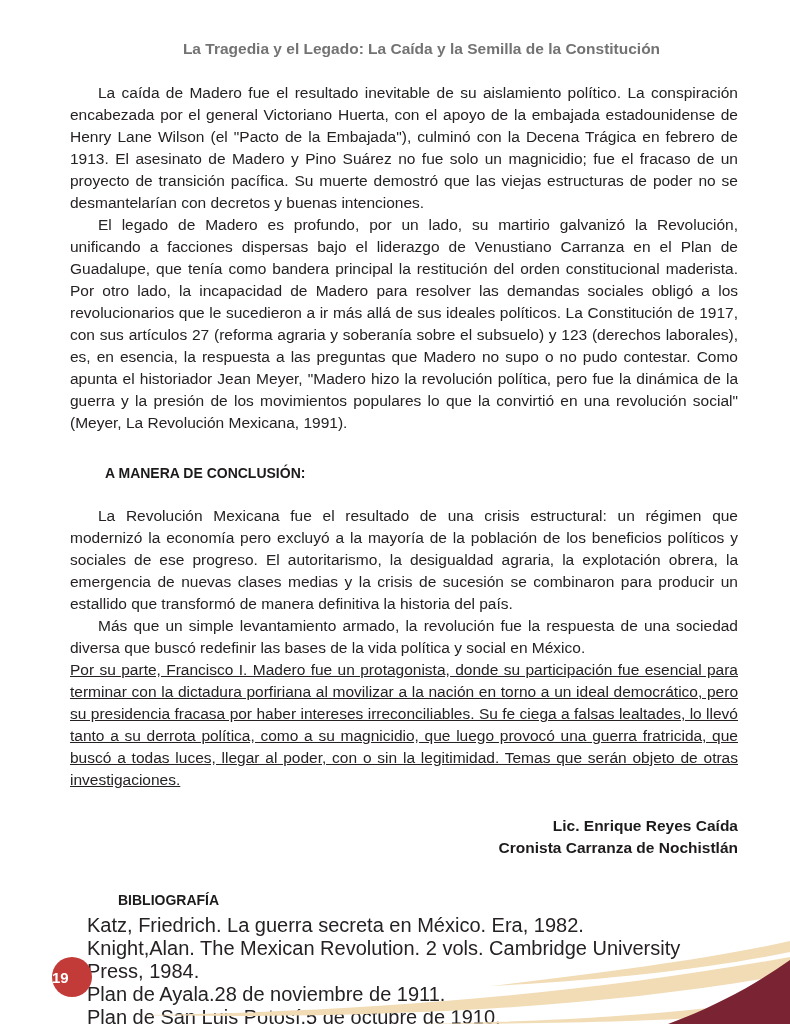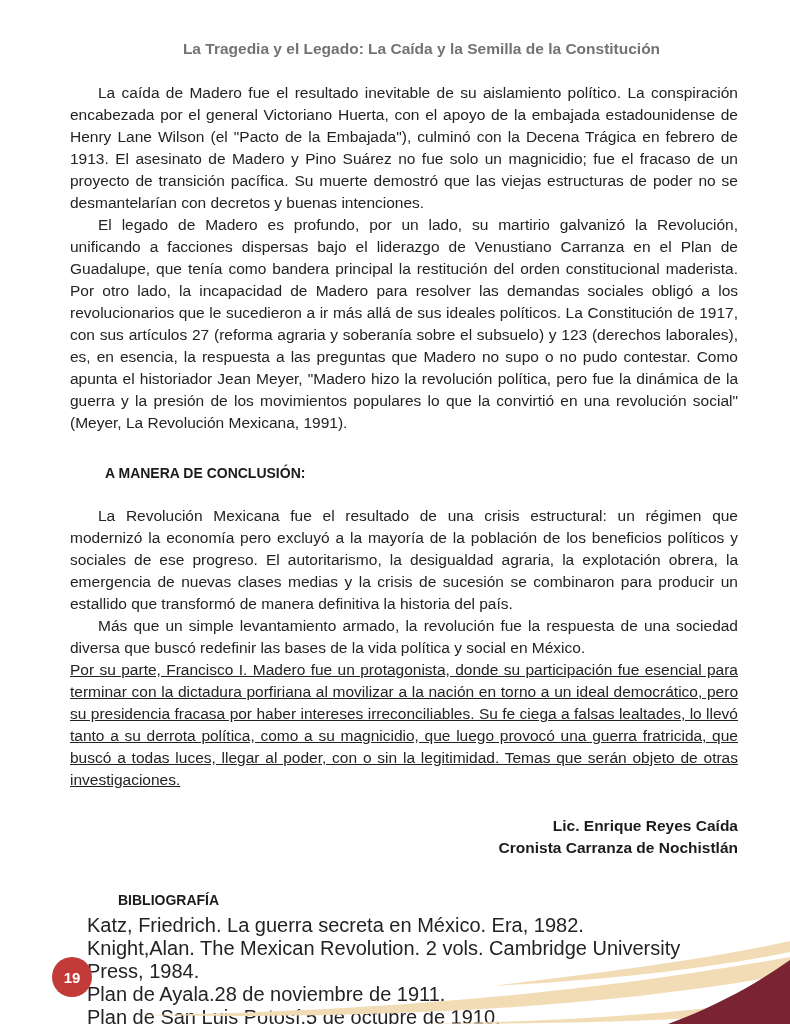--- a/index.html
+++ b/index.html
@@ -68,21 +68,21 @@
     top: 957px;
     width: 40px;
     height: 40px;
     border-radius: 50%;
     background: #c33b38;
     color: #ffffff;
     font-weight: bold;
     font-size: 15px;
     display: flex;
     align-items: center;
-    justify-content: center;
+    justify-content: flex-start;
     z-index: 3;
   }
   .footer-deco {
     position: absolute;
     left: 0;
     bottom: 0;
     width: 790px;
     height: 110px;
     z-index: 2;
     pointer-events: none;

